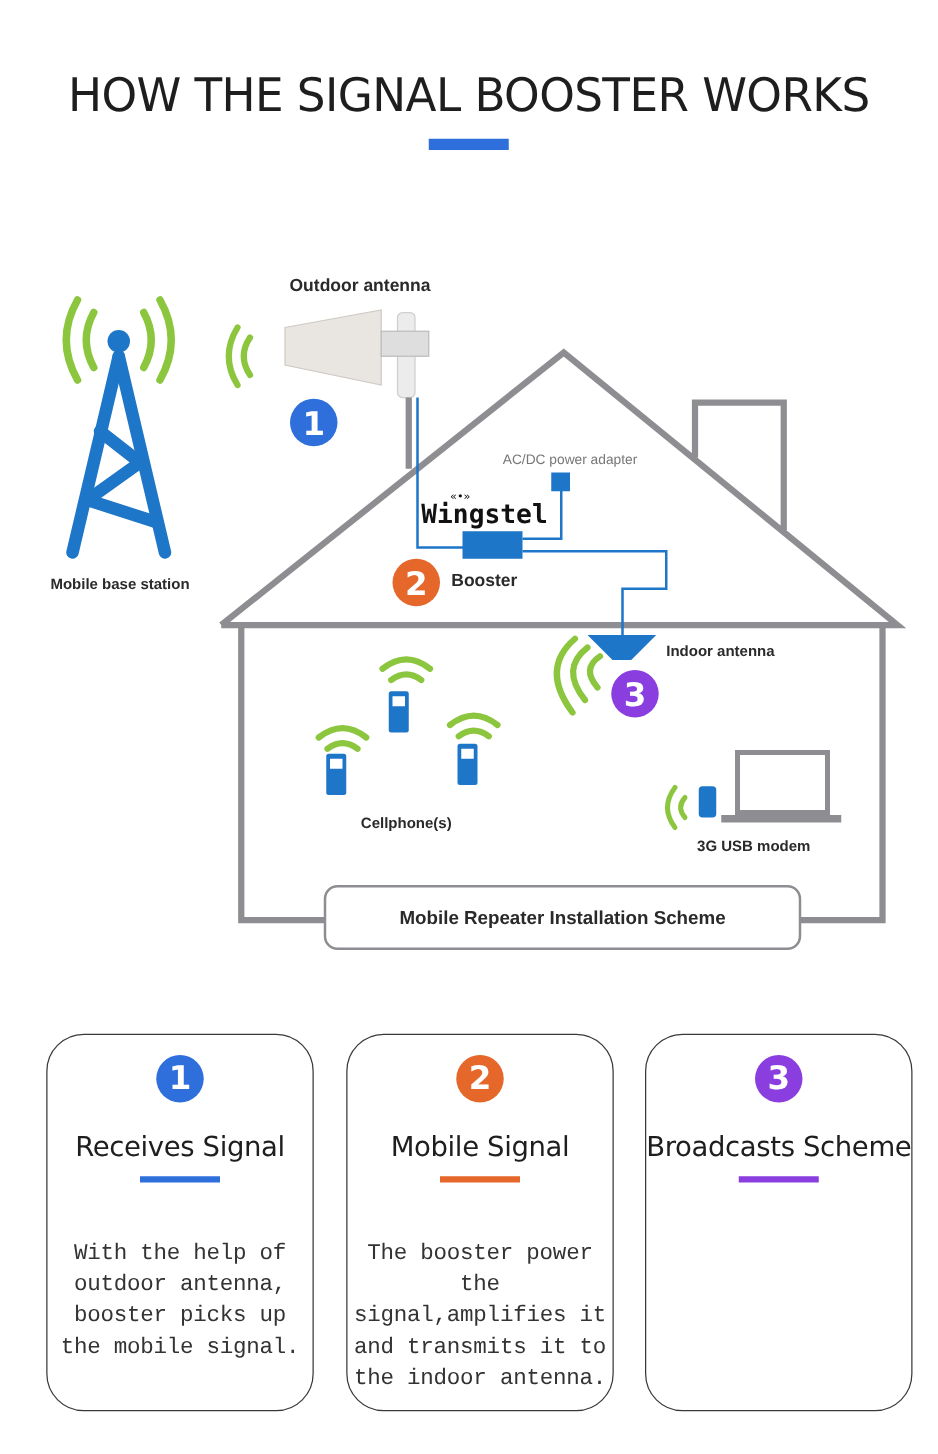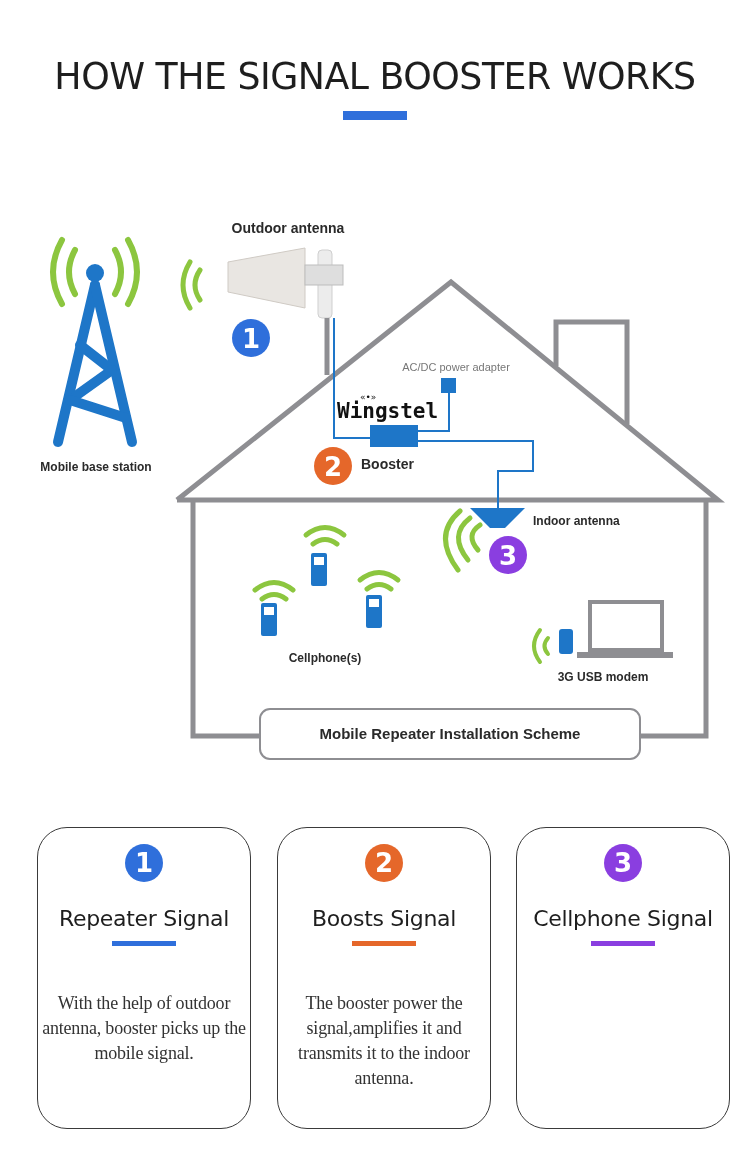--- a/index.html
+++ b/index.html
@@ -13,21 +13,21 @@
   .lbl { font-family: "Liberation Sans", sans-serif; font-weight: bold; fill: #2a2a2a; }
   .card { position: absolute; top: 827px; width: 214px; height: 302px; border: 1.5px solid #3a3a3a;
           border-radius: 30px; background: #fff; box-sizing: border-box; }
   .card .num { position: absolute; left: 50%; top: 16px; width: 38px; height: 38px; margin-left: -19px;
                border-radius: 50%; color: #fff; font-family: "DejaVu Sans", sans-serif; font-weight: bold;
                font-size: 26px; line-height: 38px; text-align: center; }
   .card .ctitle { position: absolute; left: 0; width: 100%; top: 78px; text-align: center;
                   font-family: "DejaVu Sans", sans-serif; font-size: 22px; color: #1e1e1e; white-space: nowrap; letter-spacing: -0.3px; }
   .card .cbar { position: absolute; left: 50%; margin-left: -32px; top: 113px; width: 64px; height: 5px; }
   .card .cdesc { position: absolute; left: 4px; right: 4px; top: 163px; text-align: center;
-                 font-family: Liberation Serif, serif; font-size: 18px; line-height: 25px; color: #333; letter-spacing: -0.2px; }
+                 font-family: Liberation Mono, monospace; font-size: 18px; line-height: 25px; color: #333; letter-spacing: -0.2px; }
 </style>
 </head>
 <body>
 
 <div class="title">HOW THE SIGNAL BOOSTER WORKS</div>
 <div class="title-bar"></div>
 
 <svg class="diagram" viewBox="0 200 750 580">
 
   <g stroke="#8e8e92" stroke-width="5" fill="none" stroke-linejoin="miter">
@@ -130,27 +130,27 @@
     <path d="M540,630 Q528,646 540,662" stroke="#8cc63f" stroke-width="4" fill="none" stroke-linecap="round"></path>
   </g>
   <text class="lbl" x="603" y="681" font-size="12" fill="#333" text-anchor="middle">3G USB modem</text>
 
   <rect x="260" y="709" width="380" height="50" rx="10" fill="#fff" stroke="#8e8e92" stroke-width="2"></rect>
   <text class="lbl" x="450" y="739" font-size="15" fill="#333" text-anchor="middle">Mobile Repeater Installation Scheme</text>
 </svg>
 
 <div class="card" style="left:37px;">
   <div class="num" style="background:#2f6fdb;">1</div>
-  <div class="ctitle">Repeater Signal</div>
+  <div class="ctitle">Receives Signal</div>
   <div class="cbar" style="background:#2f6fdb;"></div>
   <div class="cdesc">With the help of outdoor antenna, booster picks up the mobile signal.</div>
 </div>
 <div class="card" style="left:277px;">
   <div class="num" style="background:#e5672a;">2</div>
-  <div class="ctitle">Boosts Signal</div>
+  <div class="ctitle">Mobile Signal</div>
   <div class="cbar" style="background:#e5672a;"></div>
   <div class="cdesc">The booster power the signal,amplifies it and transmits it to the indoor antenna.</div>
 </div>
 <div class="card" style="left:516px;">
   <div class="num" style="background:#8a3ee0;">3</div>
-  <div class="ctitle">Cellphone Signal</div>
+  <div class="ctitle">Broadcasts Scheme</div>
   <div class="cbar" style="background:#8a3ee0;"></div>
 </div>
 
 </body></html>

